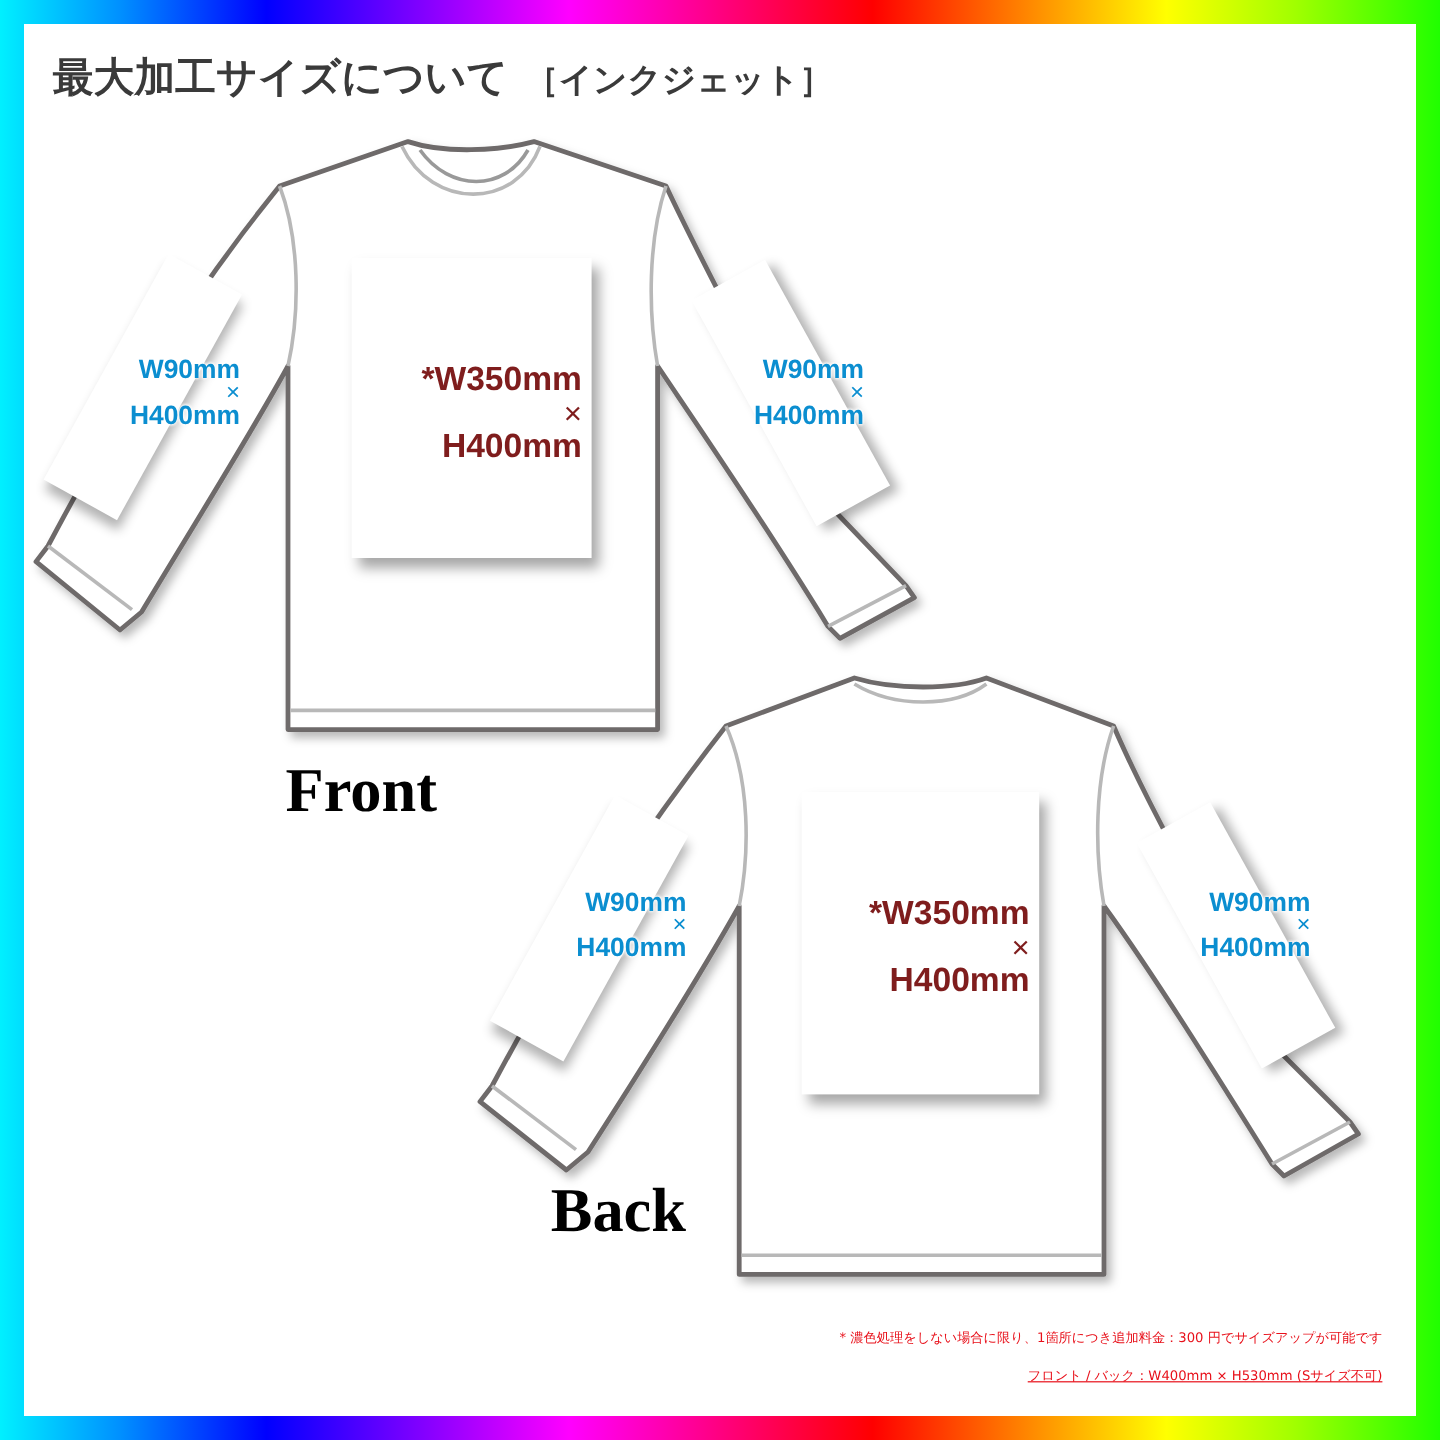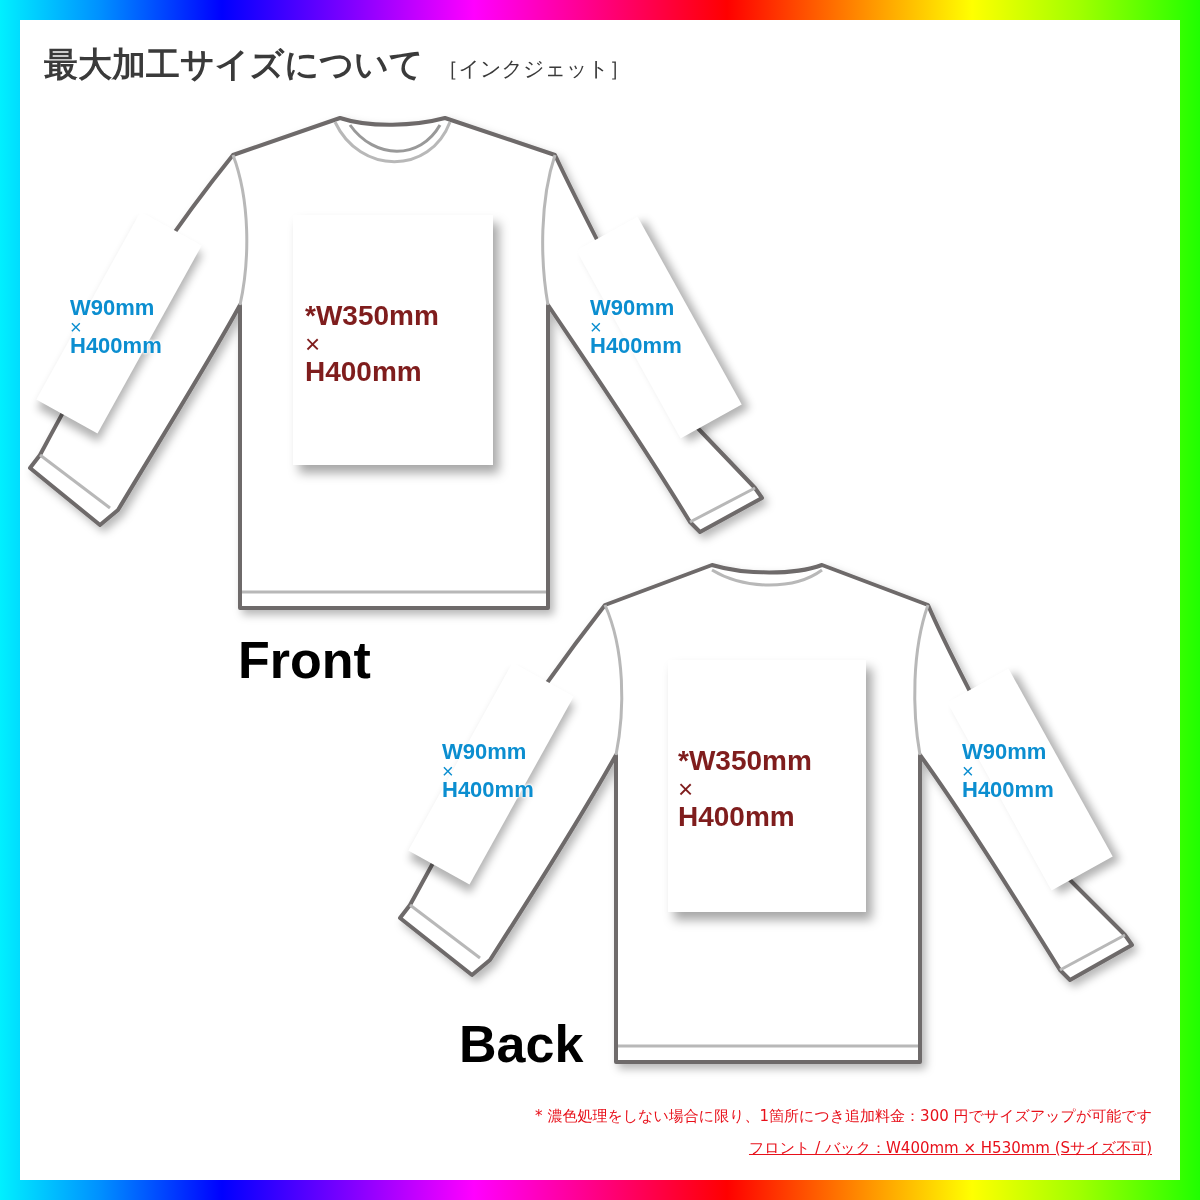--- a/index.html
+++ b/index.html
@@ -10,49 +10,49 @@
   }
   .panel {
     position: absolute; left: 20px; top: 20px; width: 1160px; height: 1160px;
     background: #ffffff;
   }
   .title {
     position: absolute; left: 44px; top: 42px;
     font-family: "DejaVu Sans", sans-serif; font-weight: bold;
     font-size: 34px; color: #3a3a3a; letter-spacing: 0px; white-space: nowrap;
   }
-  .title .sub { font-weight: normal; font-size: 21px; margin-left: 14px; text-align: right; }
+  .title .sub { font-weight: bold; font-size: 28px; margin-left: 14px; text-align: right; }
   svg.shirts { position: absolute; left: 0; top: 0; }
   .zone {
     position: absolute; background: #fff;
     box-shadow: 6px 8px 10px rgba(0,0,0,0.35);
   }
   .sleeve-zone {
     position: absolute; background: #fff;
     box-shadow: 5px 7px 9px rgba(0,0,0,0.30);
   }
   .dim {
-    position: absolute; text-align: left; font-weight: bold; line-height: 1;
+    position: absolute; text-align: right; font-weight: bold; line-height: 1;
     white-space: nowrap;
   }
   .dim .x { font-weight: normal; display: block; }
   .dim-red { color: #7f1d1d; font-size: 28px; }
   .dim-red .x { font-size: 26px; line-height: 24px; }
   .dim-red .l { display: block; line-height: 32px; }
   .dim-blue { color: #0b8ed0; font-size: 22px;
     text-shadow: 0 0 3px #fff, 0 0 3px #fff, 0 0 3px #fff; }
   .dim-blue .x { font-size: 20px; line-height: 14px; }
   .dim-blue .l { display: block; line-height: 24px; }
   .label {
-    position: absolute; font-family: Liberation Sans, sans-serif; font-weight: bold;
+    position: absolute; font-family: Liberation Serif, serif; font-weight: bold;
     font-size: 52px; color: #000; line-height: 1;
   }
   .note {
     position: absolute; right: 48px; text-align: right; color: #e8101a;
-    font-family: "DejaVu Sans", sans-serif; font-size: 15px; white-space: nowrap;
+    font-family: "DejaVu Sans", sans-serif; font-size: 11px; white-space: nowrap;
   }
 </style>
 </head>
 <body>
 
 <div class="panel"></div>
 
 <div class="title"><span>最大加工サイズについて</span><span class="sub">［インクジェット］</span></div>
 
 <svg class="shirts" width="1200" height="1200" viewBox="0 0 1200 1200">
@@ -125,16 +125,16 @@
   <span class="l">H400mm</span>
 </div>
 
 <div class="sleeve-zone" style="left:995px; top:672px; width:70px; height:215px; transform:rotate(-29deg); transform-origin:center;"></div>
 <div class="dim dim-blue" style="left:962px; top:740px; width:130px;">
   <span class="l">W90mm</span>
   <span class="x">×</span>
   <span class="l">H400mm</span>
 </div>
 
-<div class="label" style="left:459px; top:1018px;">Back</div>
+<div class="label" style="left:459px; top:984px;">Back</div>
 
 <div class="note" style="top:1107px;">* 濃色処理をしない場合に限り、1箇所につき追加料金：300 円でサイズアップが可能です</div>
 <div class="note" style="top:1139px;text-decoration:underline;">フロント / バック：W400mm × H530mm (Sサイズ不可)</div>
 
 </body></html>

